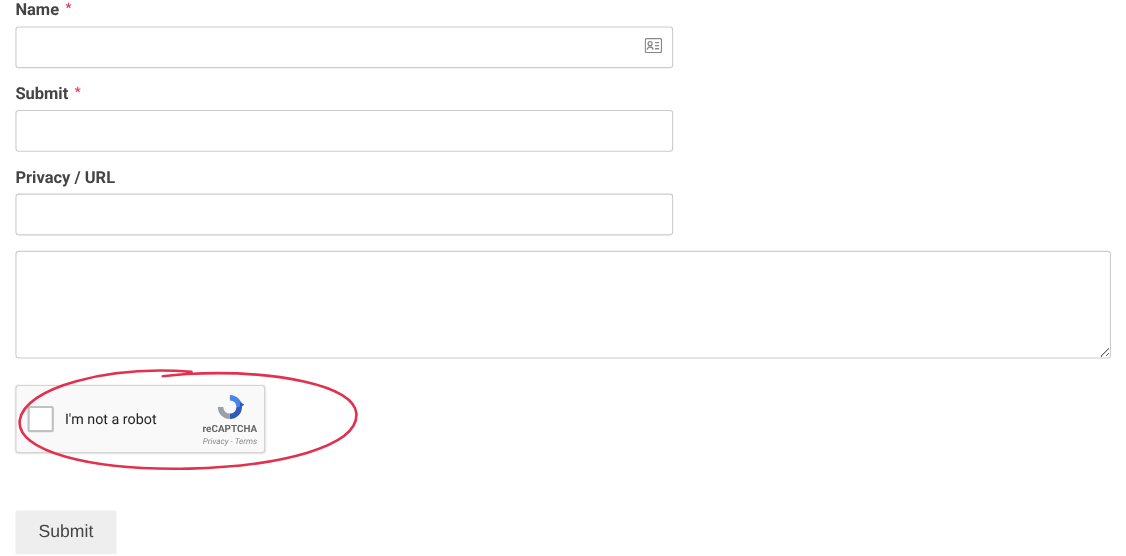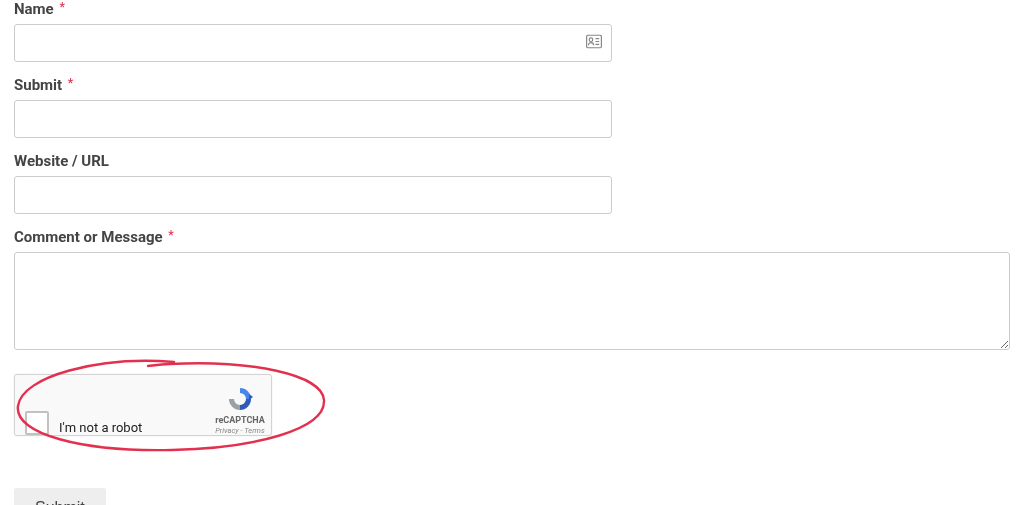--- a/index.html
+++ b/index.html
@@ -53,27 +53,27 @@
     }
 
     .captcha-row {
       position: relative;
       margin-top: 24px;
       margin-bottom: 24px;
       height: 90px;
     }
     .recaptcha {
       position: relative;
-      width: 258px;
+      width: 227px;
       height: 62px;
       background: #f9f9f9;
       border: 1px solid #d3d3d3;
       border-radius: 3px;
       display: flex;
-      align-items: flex-end;
+      align-items: center;
       padding-left: 10px;
       box-shadow: 0 0 2px rgba(0,0,0,0.1);
       z-index: 2;
     }
     .recaptcha-check {
       width: 24px;
       height: 24px;
       border: 2px solid #c1c1c1;
       border-radius: 2px;
       background: #fff;
@@ -149,31 +149,27 @@
   <label class="label">
     <span>Submit</span>
     <span class="req">*</span>
   </label>
   <input class="input-text" type="email" value="" style="">
 </div>
 
 
 <div class="field-group">
   <label class="label">
-    <span>Website / URL</span>
+    <span>Privacy / URL</span>
   </label>
   <input class="input-text" type="url" value="" style="">
 </div>
 
 
 <div class="field-group">
-  <label class="label">
-    <span>Comment or Message</span>
-    <span class="req">*</span>
-  </label>
   <textarea class="textarea" style=""></textarea>
 </div>
 
 
 <div class="captcha-row">
   <svg class="annotation-ellipse" width="340" height="100" viewBox="0 0 340 100">
     <path d="M 170 6
              C 95 0, 18 20, 14 50
              C 10 78, 78 96, 168 94
              C 250 92, 322 74, 320 44

